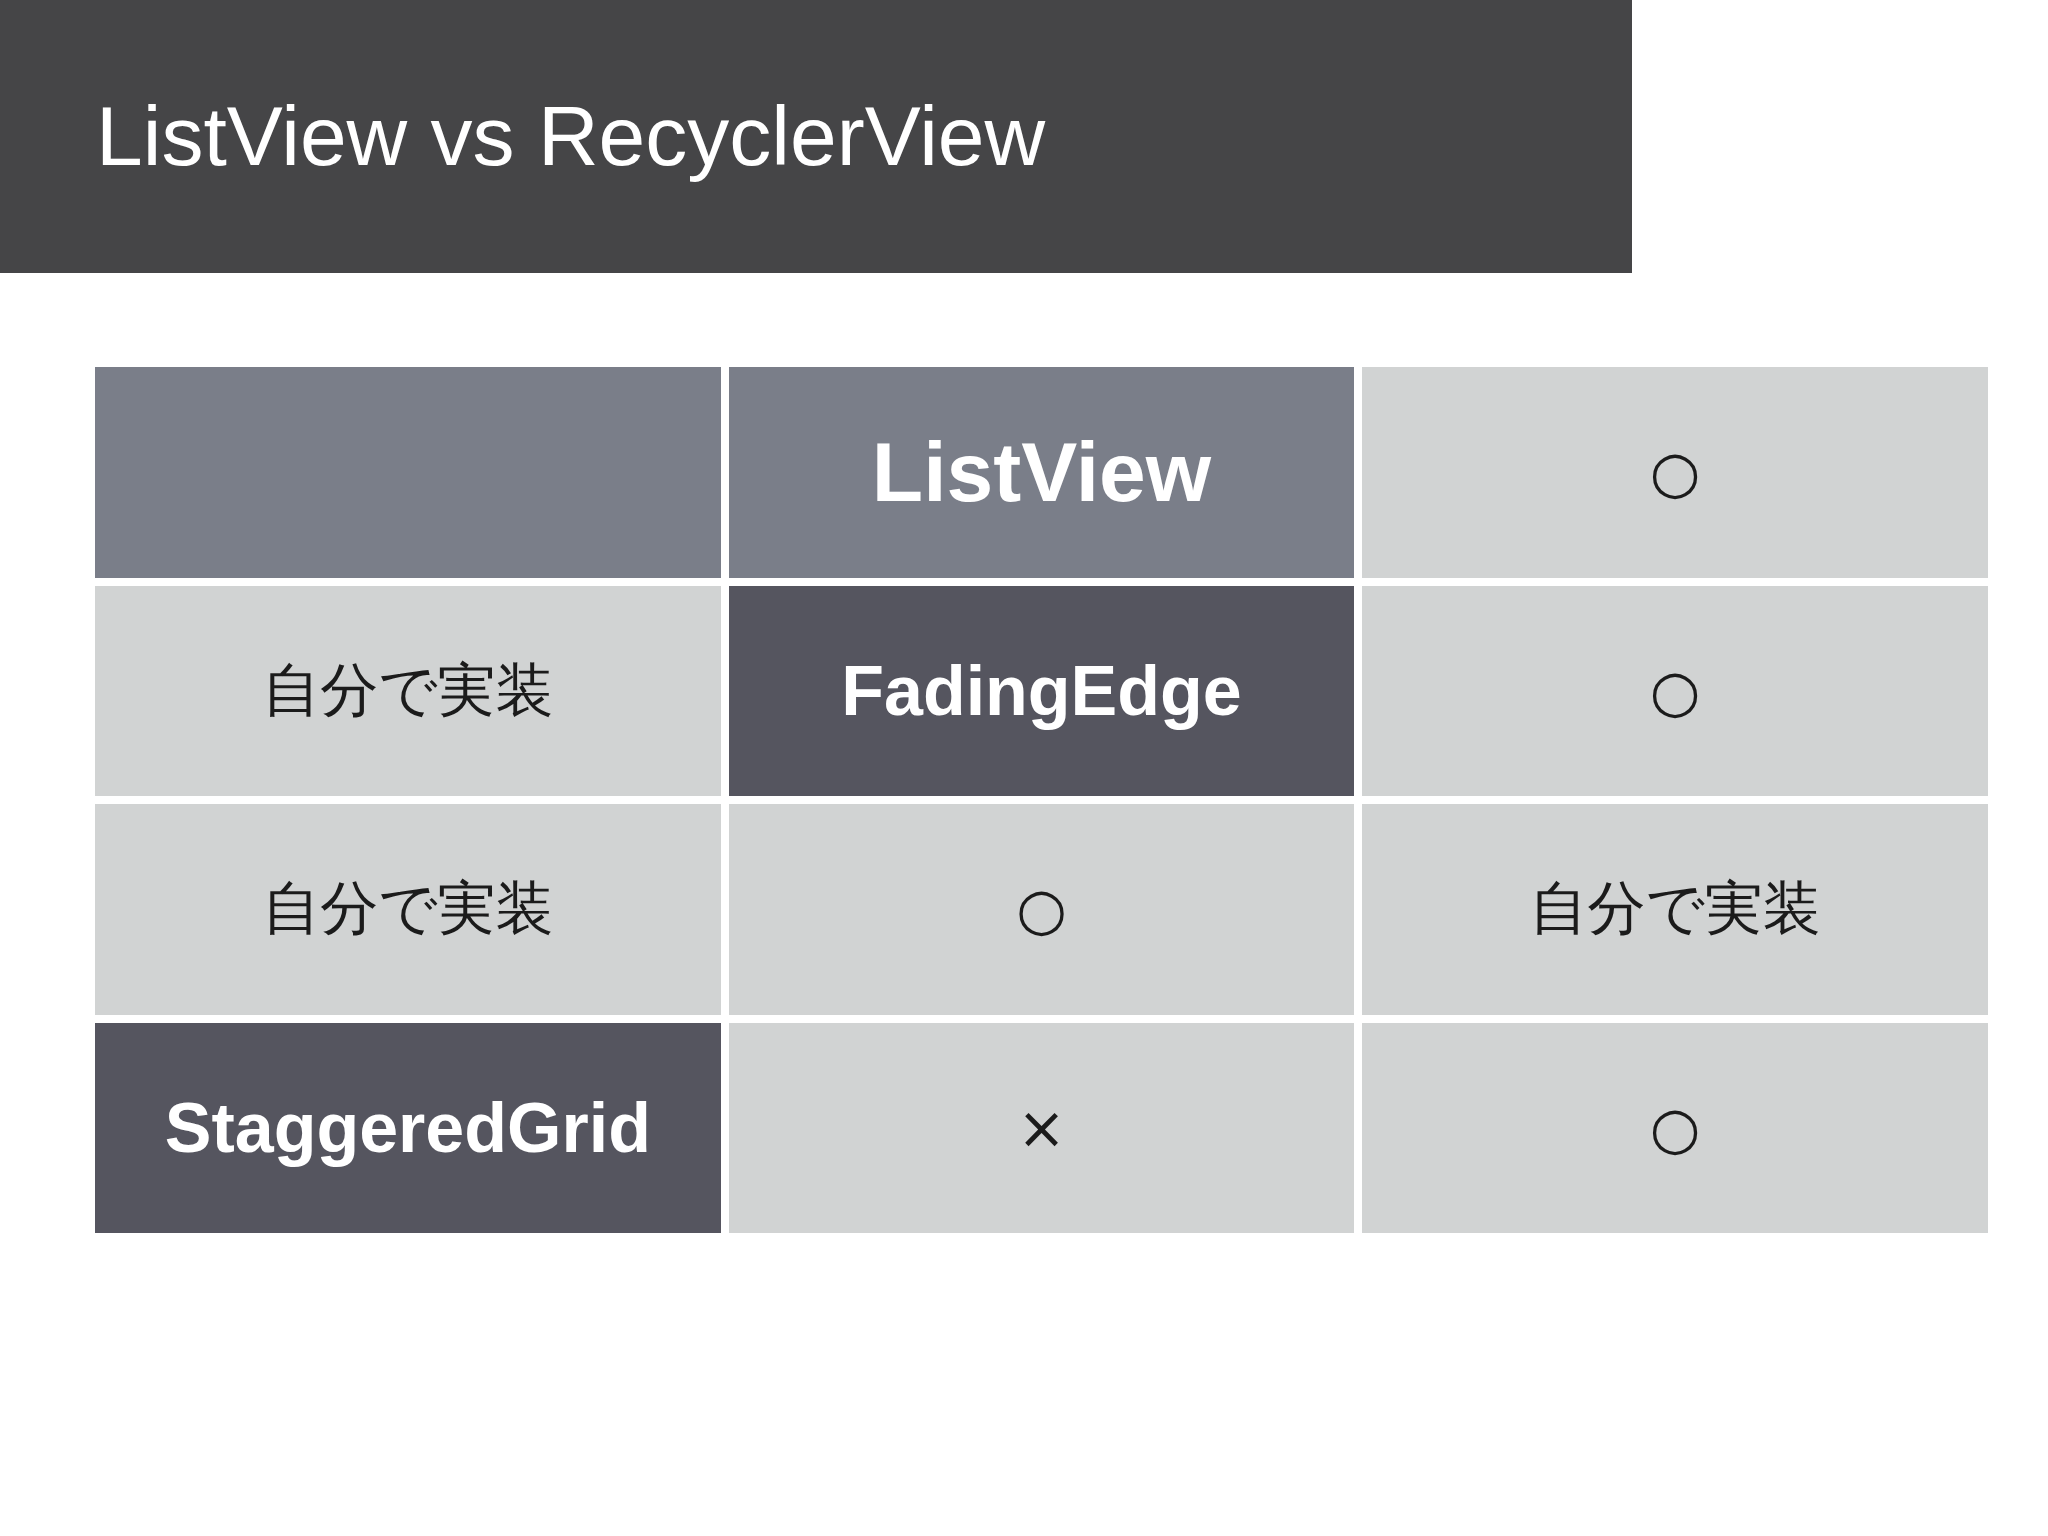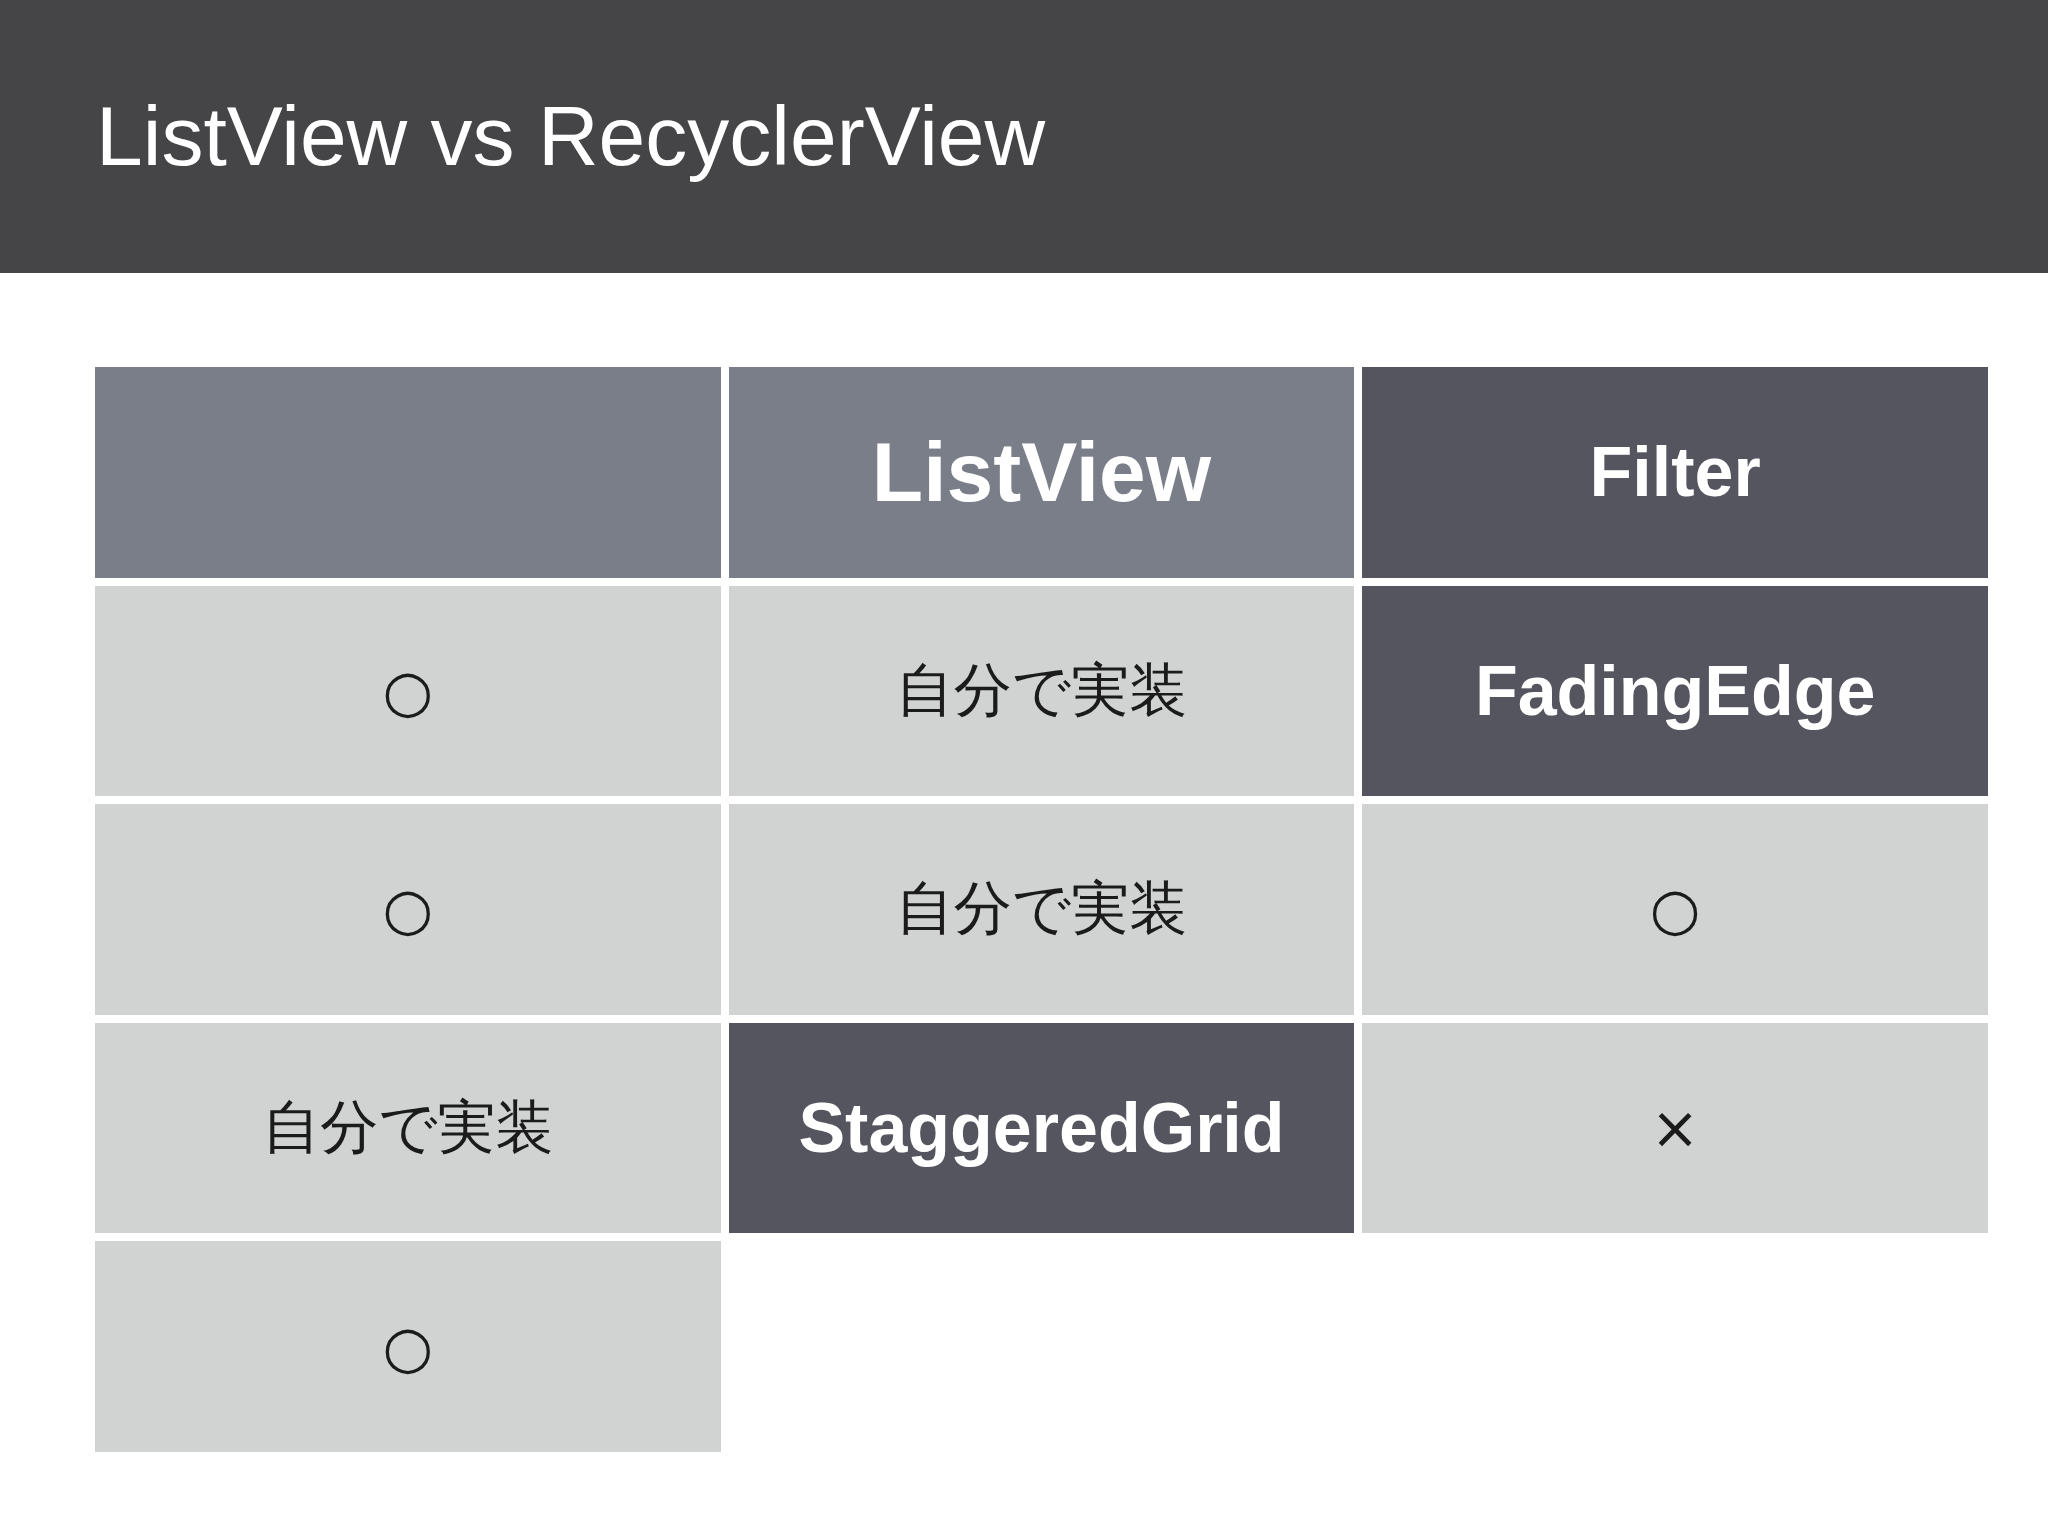--- a/index.html
+++ b/index.html
@@ -13,21 +13,21 @@
     background: #ffffff;
     overflow: hidden;
     font-family: "Liberation Sans", "DejaVu Sans", sans-serif;
   }
 
   
   .title-band {
     position: absolute;
     left: 0;
     top: 0;
-    width: 2048px;
+    width: 1632px;
     height: 273px;
     background: #454547;
   }
   .title-band h1 {
     margin: 0;
     position: absolute;
     left: 96px;
     top: 88px;
     font-size: 84px;
     font-weight: 400;
@@ -82,21 +82,20 @@
 
 <div class="title-band">
   <h1>ListView vs RecyclerView</h1>
 </div>
 
 <div class="cmp-table">
 
   <div class="cell head"></div>
   <div class="cell head">ListView</div>
 
-  <div class="cell rowlabel">Filter</div>
   <div class="cell data">○</div>
   <div class="cell data">自分で実装</div>
 
   <div class="cell rowlabel">FadingEdge</div>
   <div class="cell data">○</div>
   <div class="cell data">自分で実装</div>
 
   <div class="cell data">○</div>
   <div class="cell data">自分で実装</div>
 

